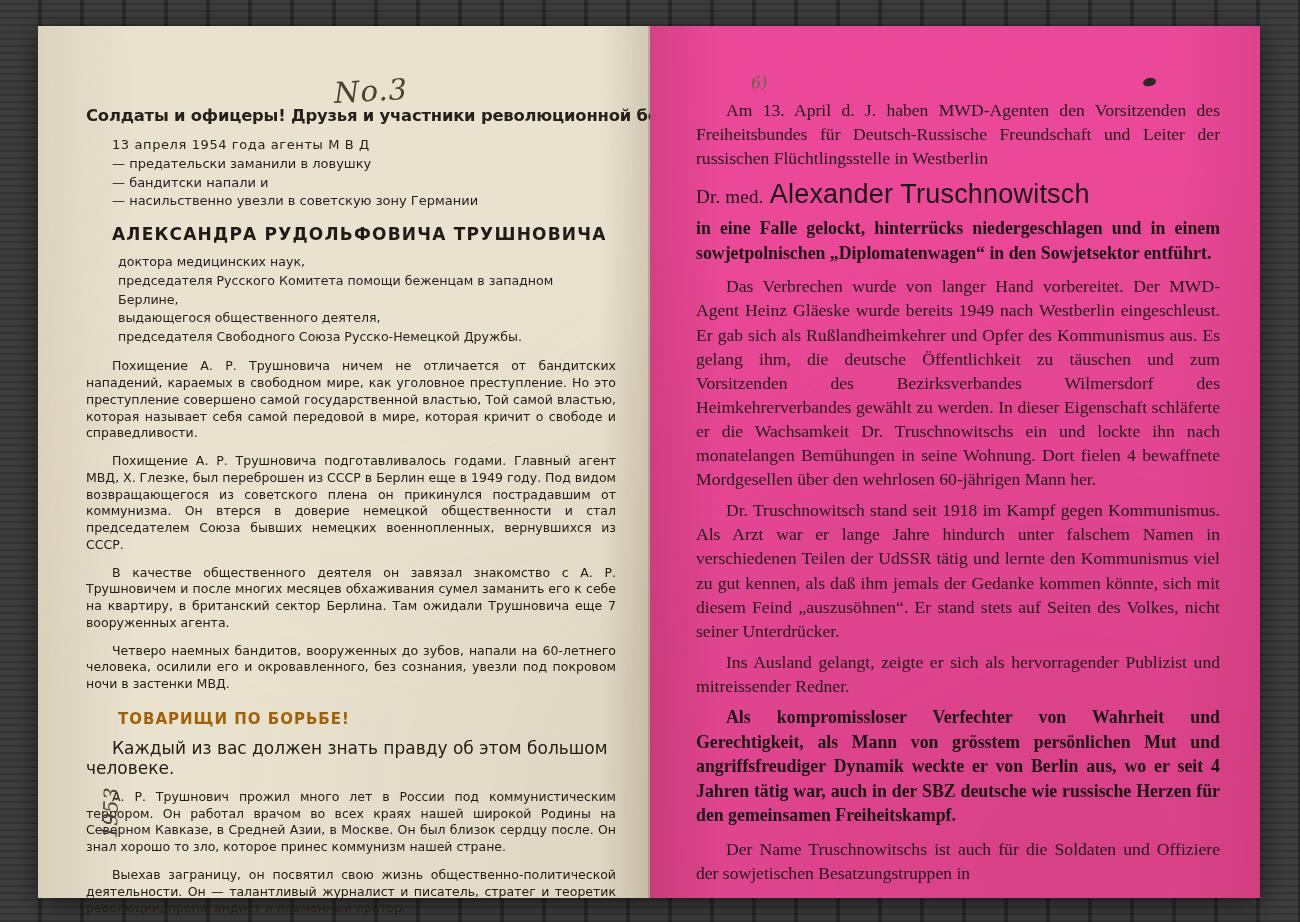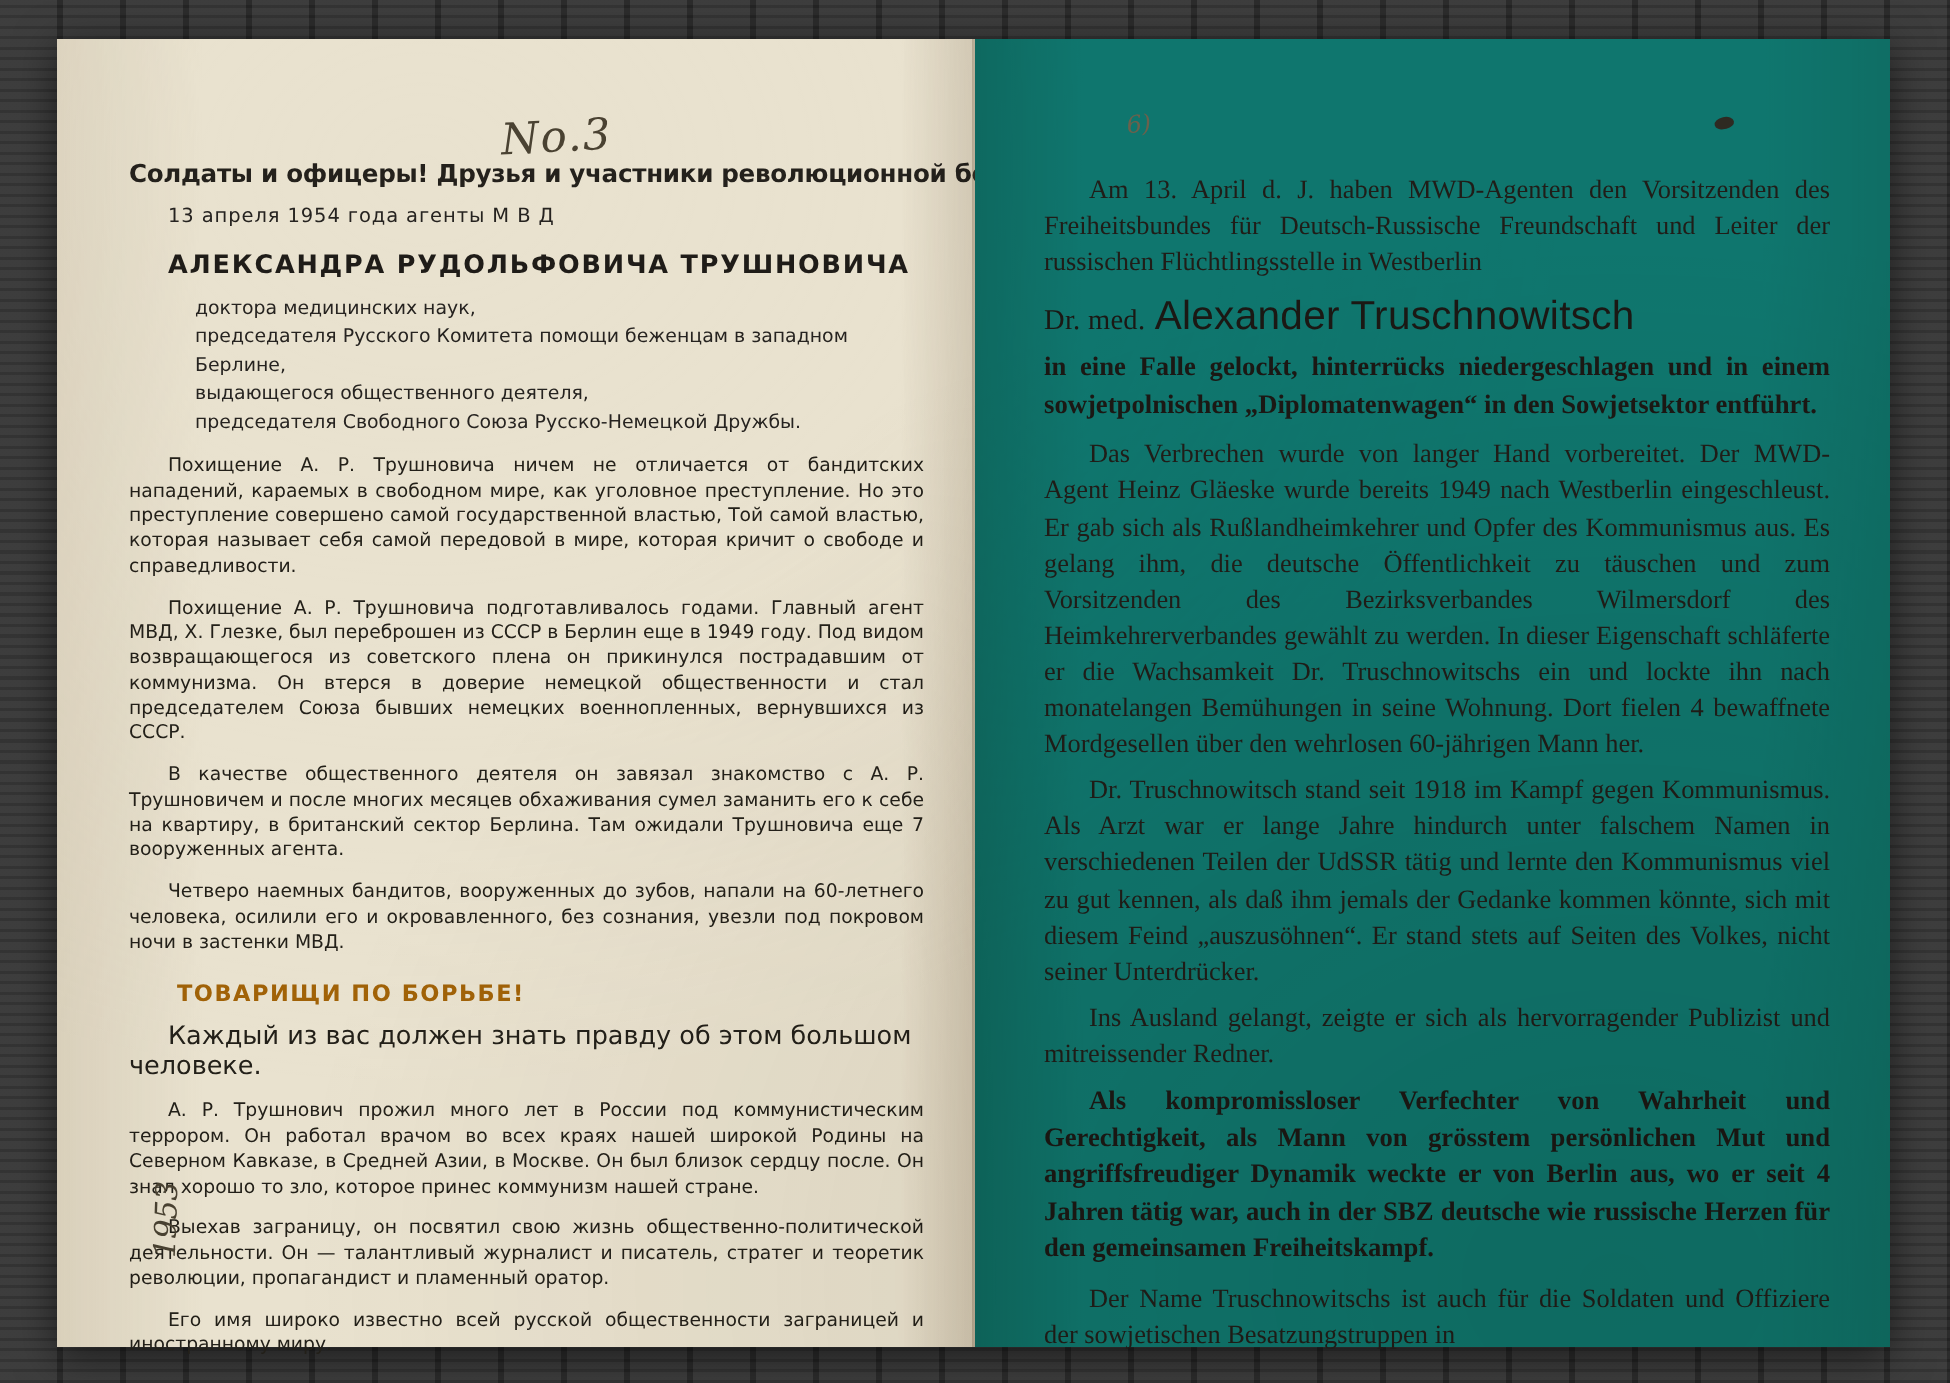--- a/index.html
+++ b/index.html
@@ -68,22 +68,22 @@
   }
   .page-left {
     left: 0;
     width: 612px;
     background: #e9e2cf;
     padding: 30px 34px 0 48px;
   }
   .page-right {
     left: 612px;
     width: 610px;
-    background: #0f766e;
-    padding: 30px 40px 0 46px;
+    background: #ec4899;
+    padding: 14px 40px 0 46px;
   }
   .fold {
     position: absolute;
     left: 610px;
     top: 0;
     width: 6px;
     height: 100%;
     background: linear-gradient(90deg, rgba(110,90,60,0.28), rgba(180,165,130,0.05));
   }
 
@@ -167,21 +167,21 @@
     font-size: 17px;
     letter-spacing: 1.2px;
     color: #1f1c18;
     margin: 13px 0 9px 26px;
   }
   .ru-roles {
     font-family: "DejaVu Sans", sans-serif;
     font-size: 12.6px;
     color: #262320;
     line-height: 1.5;
-    margin-left: 44px;
+    margin-left: 32px;
   }
   .ru-body {
     font-family: "DejaVu Sans", sans-serif;
     font-size: 12.5px;
     color: #232019;
     line-height: 1.34;
     text-align: justify;
     margin: 11px 0 0 0;
     text-indent: 26px;
     hyphens: auto;
@@ -248,20 +248,25 @@
   <div class="stain" style="left:520px;top:120px;width:140px;height:260px;background:radial-gradient(ellipse,rgba(150,130,95,0.18),rgba(0,0,0,0) 70%);"></div>
   <div class="stain" style="left:80px;top:600px;width:260px;height:220px;background:radial-gradient(ellipse,rgba(150,130,95,0.12),rgba(0,0,0,0) 70%);"></div>
   <div class="stain" style="left:900px;top:620px;width:300px;height:240px;background:radial-gradient(ellipse,rgba(150,130,95,0.14),rgba(0,0,0,0) 70%);"></div>
 
   <div class="page page-left">
 
     <div class="ru-head">Солдаты и офицеры!  Друзья и участники революционной борьбы!</div>
 
     <div class="ru-sans ru-date">13 апреля 1954 года агенты  М В Д</div>
 
+    <div class="ru-sans ru-dashlist">
+      <div>— предательски заманили в ловушку</div>
+      <div>— бандитски напали и</div>
+      <div>— насильственно увезли в советскую зону Германии</div>
+    </div>
 
     <div class="ru-name">АЛЕКСАНДРА РУДОЛЬФОВИЧА ТРУШНОВИЧА</div>
 
     <div class="ru-roles">
       <div>доктора медицинских наук,</div>
       <div>председателя Русского Комитета помощи беженцам в западном Берлине,</div>
       <div>выдающегося общественного деятеля,</div>
       <div>председателя Свободного Союза Русско-Немецкой Дружбы.</div>
     </div>
 

